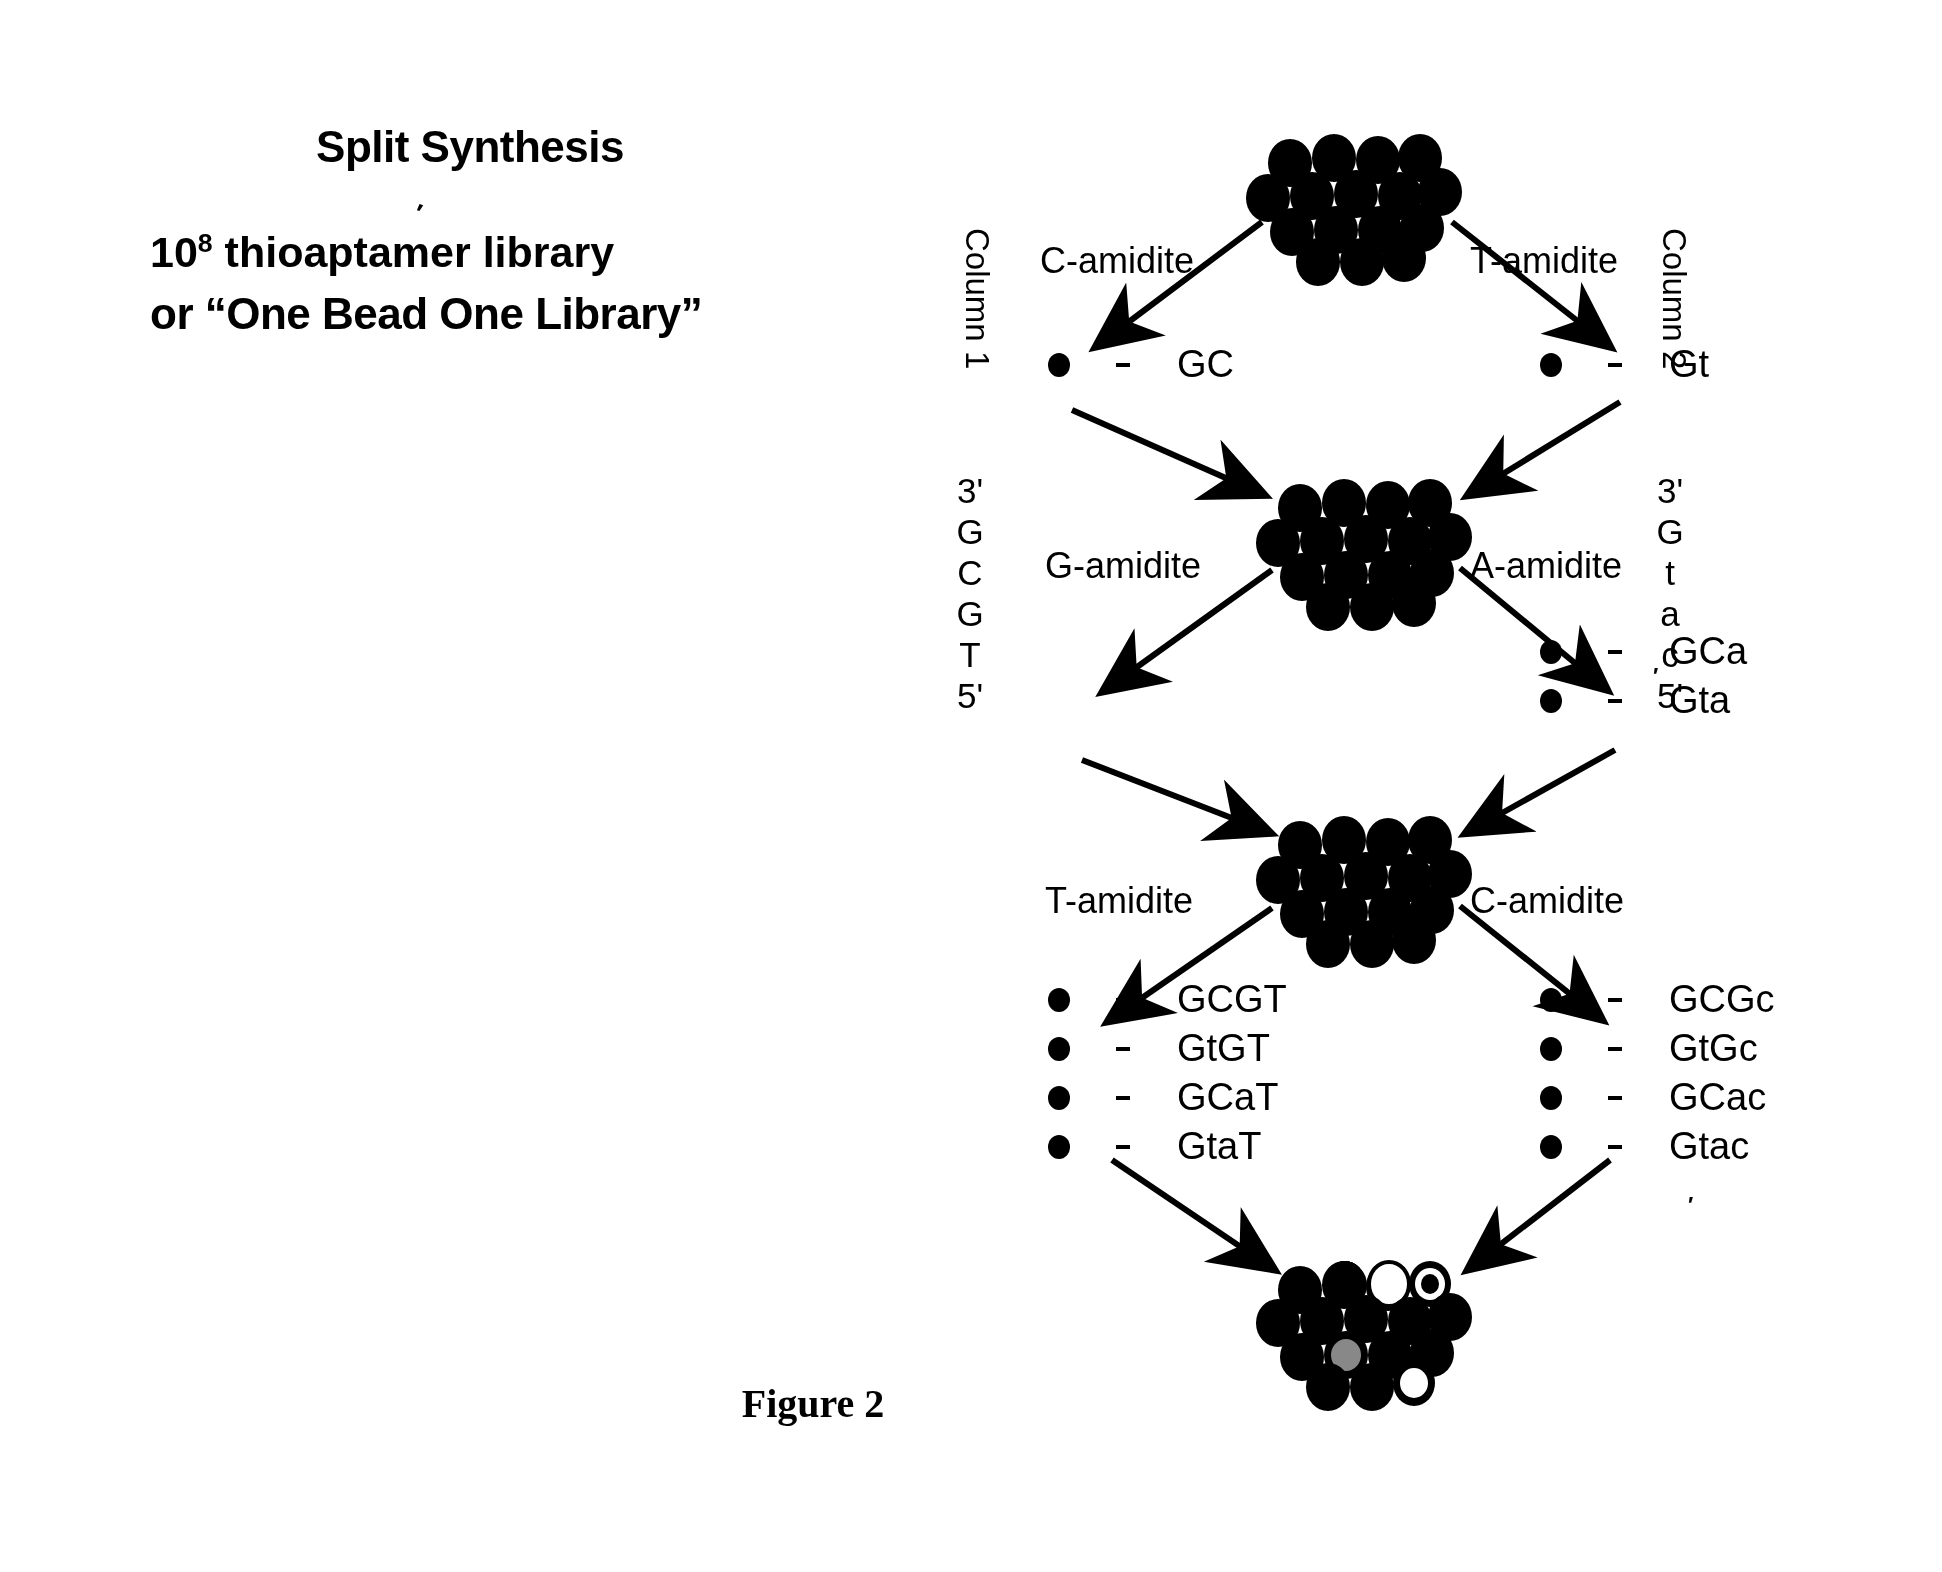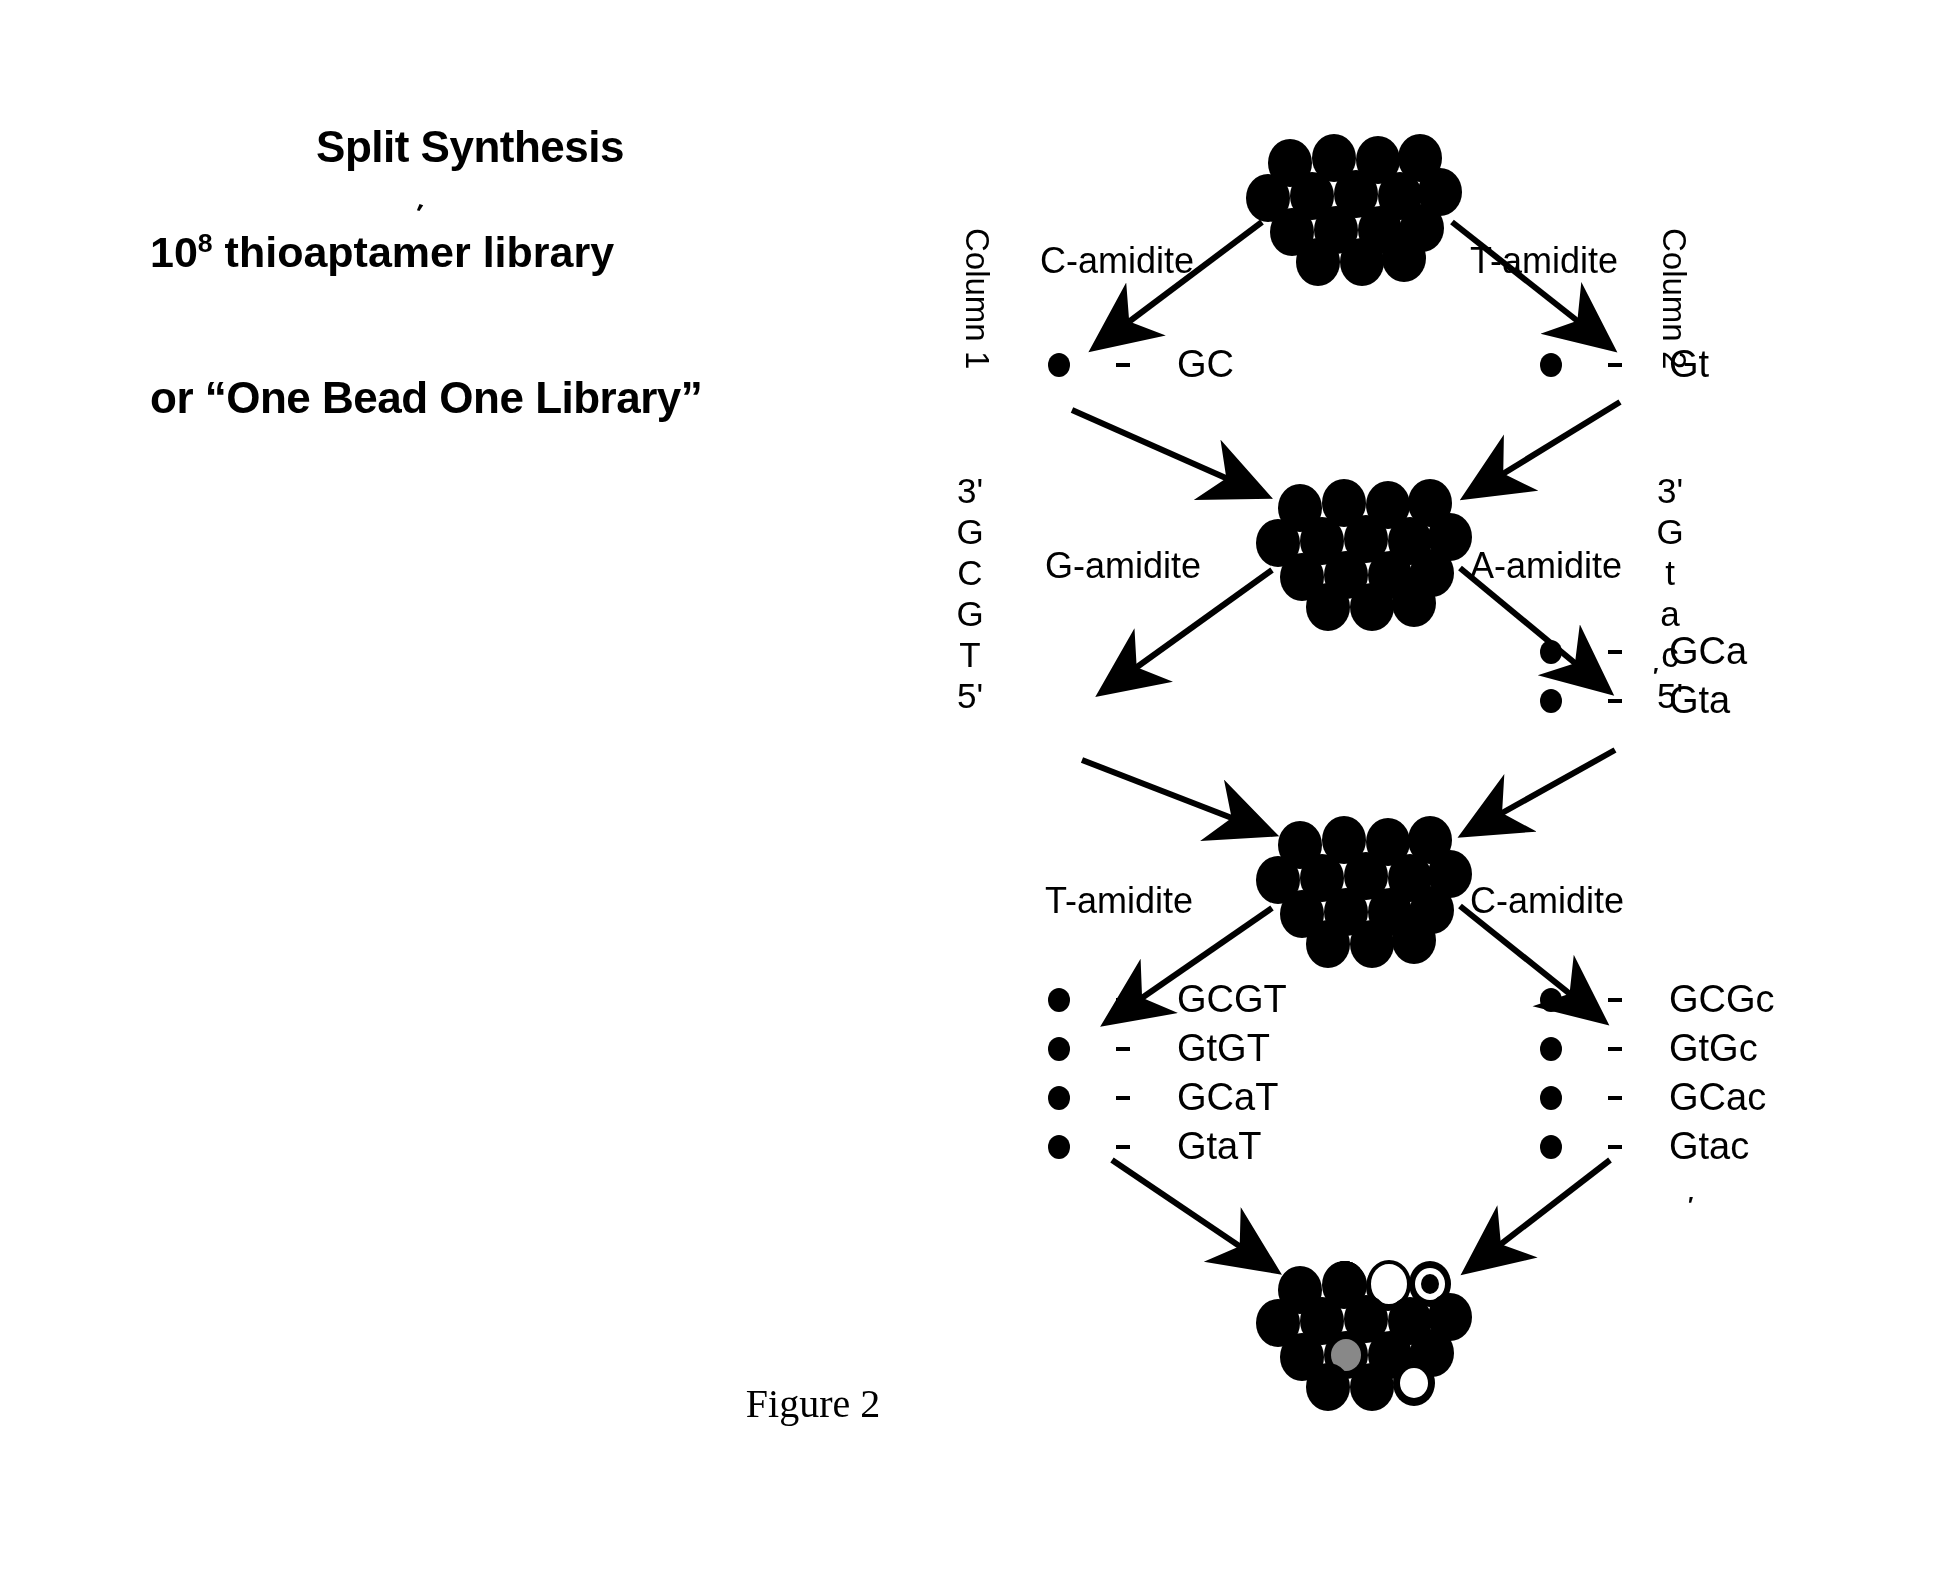--- a/index.html
+++ b/index.html
@@ -35,21 +35,20 @@
     text-align: center;
   }
   .p-quote1 {
     font-size: 44px;
     line-height: 68px;
     margin-bottom: 44px;
   }
   .p-lib {
     font-size: 43px;
     line-height: 56px;
-    margin-bottom: 84px;
     letter-spacing: 0px;
   }
   .p-quote2 {
     font-size: 44px;
     line-height: 68px;
     margin-bottom: 44px;
   }
   .p-formula {
     font-size: 43px;
     line-height: 62px;
@@ -138,20 +137,21 @@
   .stack .beadlabel { position: relative; margin-bottom: 6px; }
 
   #figure-caption {
     position: absolute;
     left: 0;
     top: 1380px;
     width: 1626px;
     text-align: center;
     font-family: "Liberation Serif", serif;
     font-size: 40px;
+    font-weight: bold;
   }
 </style>
 </head>
 <body>
 
 <div id="left-panel">
 
   <div class="para p-title">Split Synthesis</div>
 
 

